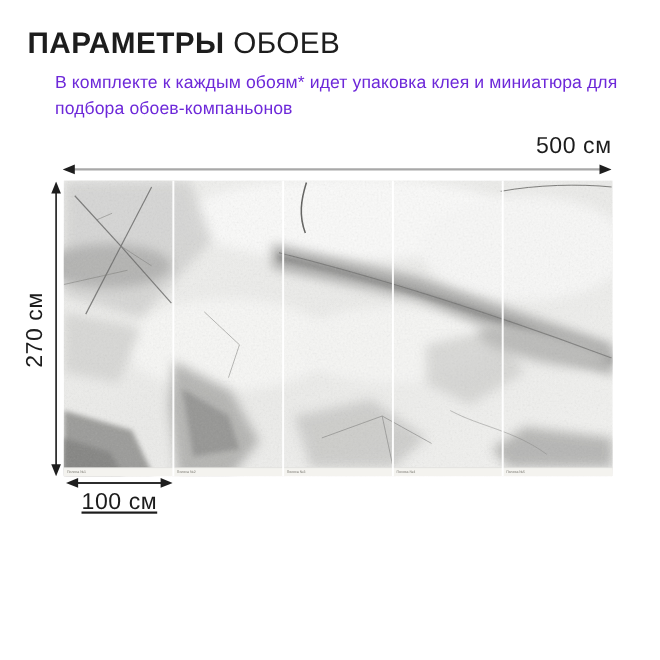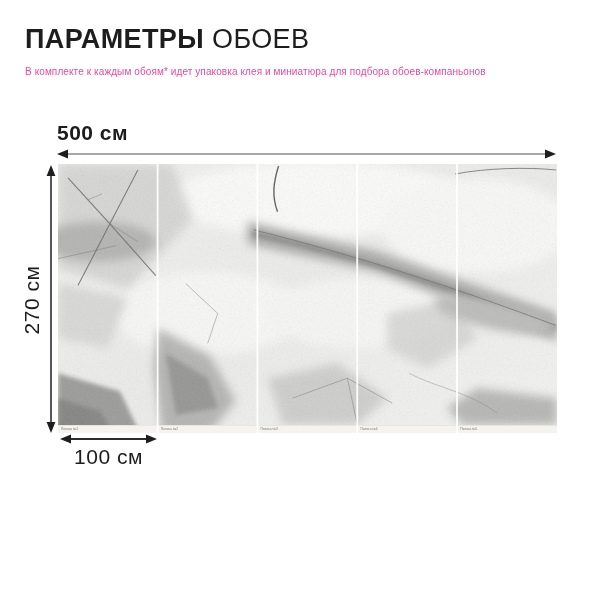--- a/index.html
+++ b/index.html
@@ -5,27 +5,27 @@
   * { margin:0; padding:0; box-sizing:border-box; }
   html,body { width:600px; height:600px; background:#ffffff; }
   .page {
     position:relative; width:600px; height:600px; overflow:hidden;
     font-family:"Liberation Sans", sans-serif; background:#ffffff; color:#1d1d1d;border-radius:13px;
   }
   .header { position:absolute; left:25px; top:24px; }
   .title { font-size:27px; font-weight:700; letter-spacing:.4px; color:#1d1d1d; white-space:nowrap; }
   .title .light { font-weight:400; }
   .subtitle {
-    margin-top:9px; font-size:10px; line-height:1.5; color:#ec4899;
-    width:535px; letter-spacing:.1px;
+    margin-top:9px; font-size:16px; line-height:1.5; color:#6d28d9;
+    width:535px; letter-spacing:.1px;margin-left:25px;
   }
   .dim-label { position:absolute; font-size:21px; color:#1c1c1c; letter-spacing:.5px; }
-  .dim-width { left:57px; top:121px; width:499px; text-align:left;font-weight:bold; }
+  .dim-width { left:57px; top:121px; width:499px; text-align:right; }
   .dim-height { left:32px; top:300px; transform:translate(-50%,-50%) rotate(-90deg); white-space:nowrap; }
-  .dim-strip { left:60px; top:445px; width:97px; text-align:center; }
+  .dim-strip { left:60px; top:445px; width:97px; text-align:center;text-decoration:underline; }
   .arrow { position:absolute; display:block; }
   .arrow-top { left:57px; top:147px; }
   .arrow-left { left:44px; top:165px; }
   .arrow-bottom { left:60px; top:432px; }
   .mural { position:absolute; left:58px; top:164px; width:499px; height:269px; }
   .mural svg { display:block; width:100%; height:100%; }
   .footnote {
     position:absolute; left:25px; top:561px; font-size:12.2px; letter-spacing:-.1px;
     color:#4f4f4f; white-space:nowrap;
   }

